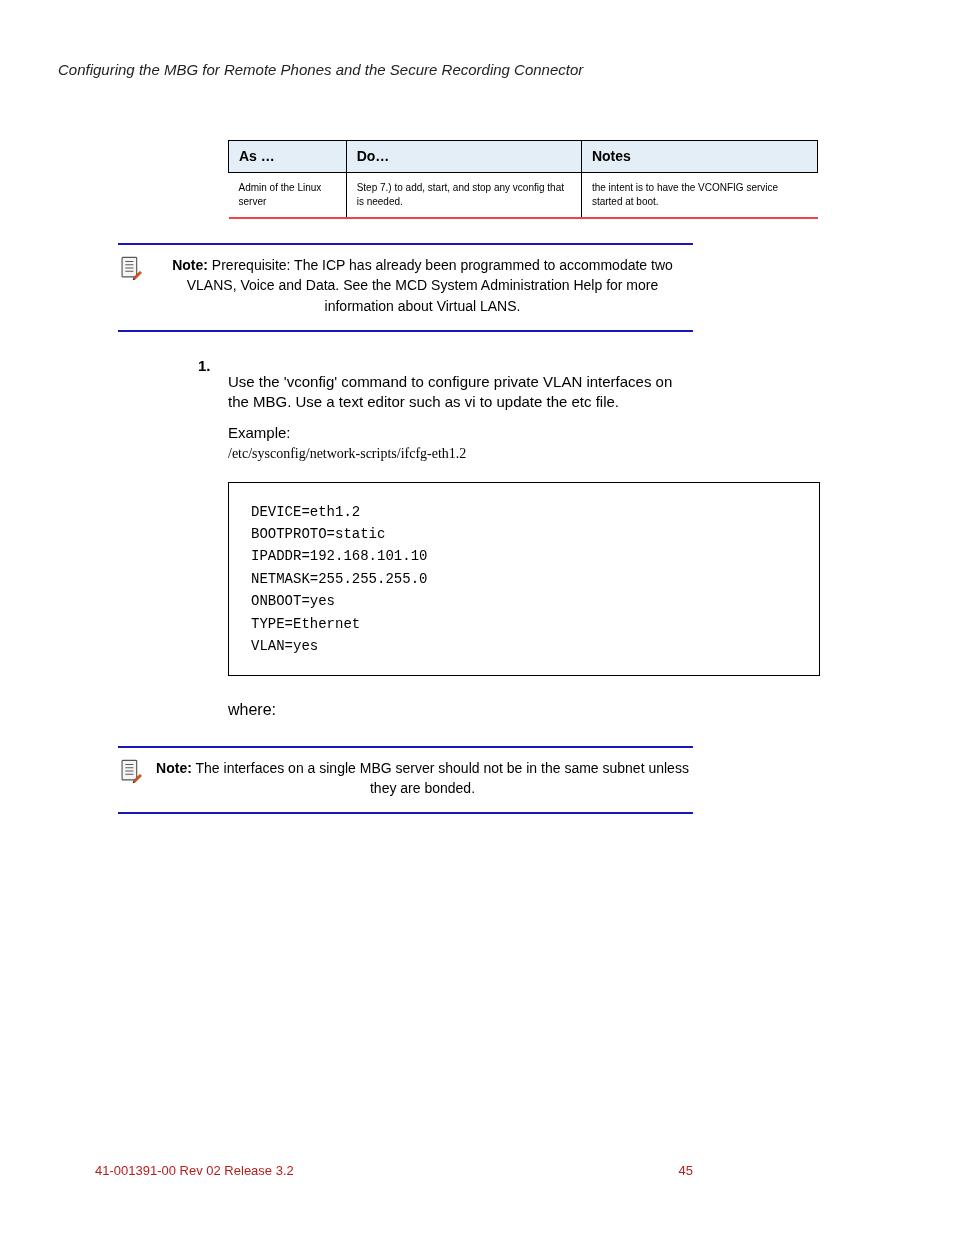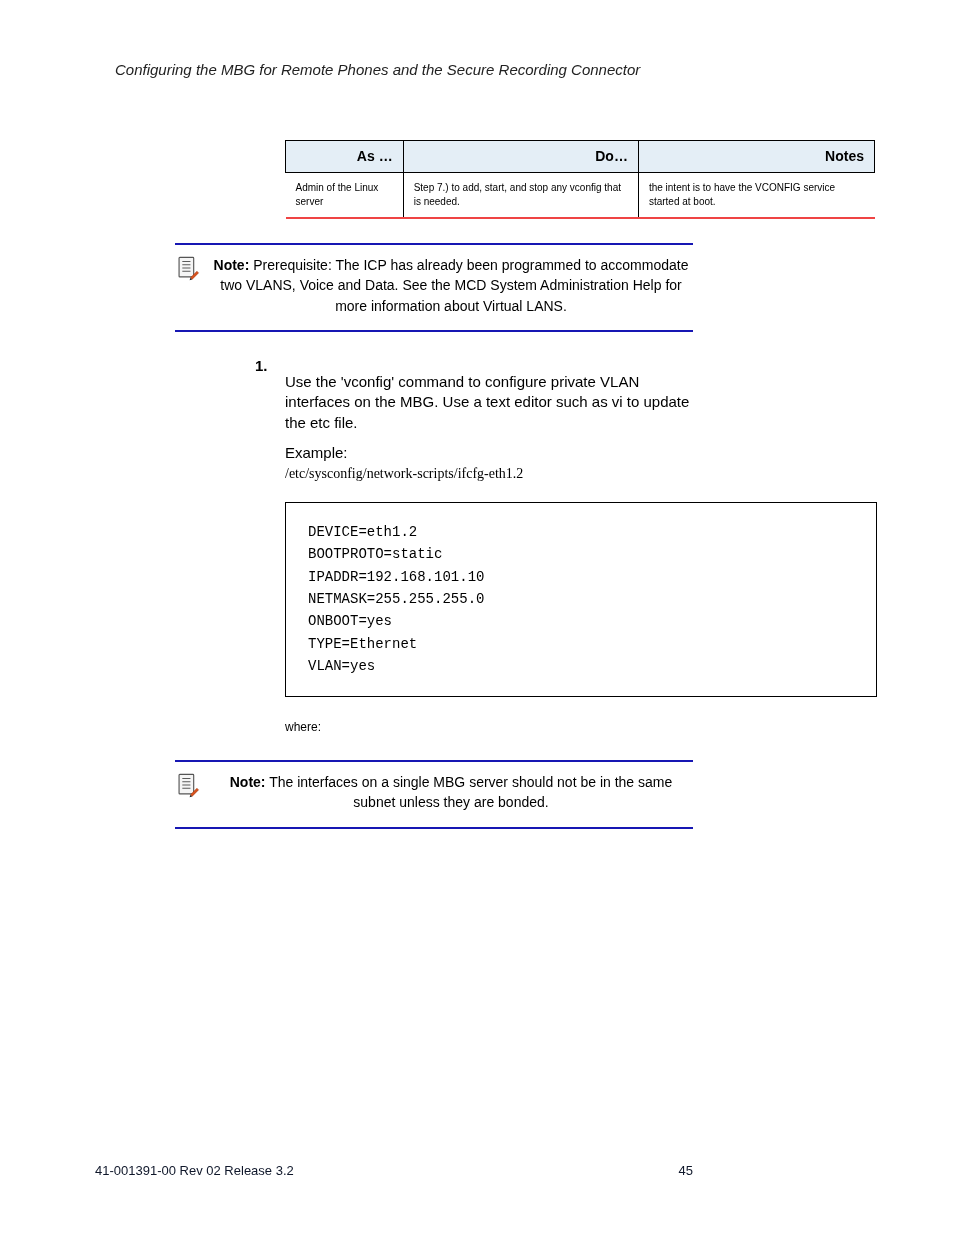--- a/index.html
+++ b/index.html
@@ -7,21 +7,21 @@
     padding: 0;
     background: #ffffff;
     font-family: Arial, Helvetica, sans-serif;
     color: #000;
   }
   .page {
     width: 788px;
     height: 1235px;
     position: relative;
     box-sizing: border-box;
-    padding: 60px 95px 70px 115px;
+    padding: 60px 95px 70px 58px;
     font-size: 15px;
     line-height: 1.35;
   }
   .header {
     font-style: italic;
     color: #222;
     font-size: 15px;
     margin-bottom: 60px;
   }
   .para {
@@ -30,21 +30,21 @@
   }
   .table1 {
     margin-left: 170px;
     border-collapse: collapse;
     width: 590px;
   }
   .table1 thead th {
     background: #e4eef6;
     font-weight: bold;
     font-size: 14px;
-    text-align: right;
+    text-align: left;
     padding: 6px 10px;
     border: 1px solid #000;
   }
   .table1 tbody td {
     font-size: 10px;
     vertical-align: top;
     padding: 8px 10px;
     border-left: 1px solid #000;
     border-right: 1px solid #000;
     border-bottom: 2px solid #ef4444;
@@ -115,25 +115,25 @@
     margin-bottom: 22px;
   }
   .footer-row {
     position: absolute;
     bottom: 55px;
     left: 95px;
     right: 95px;
     display: flex;
     justify-content: space-between;
     font-size: 13px;
-    color: #0f172a;
+    color: #b91c1c;
   }
   .where-block {
     margin-left: 170px;
-    font-size: 12px;
+    font-size: 16px;
     line-height: 1.45;
     margin-bottom: 14px;
   }
   .bold { font-weight: bold; }
   .mono-inline {
     font-family: "Courier New", Courier, monospace;
   }
 </style>
 </head>
 <body>

